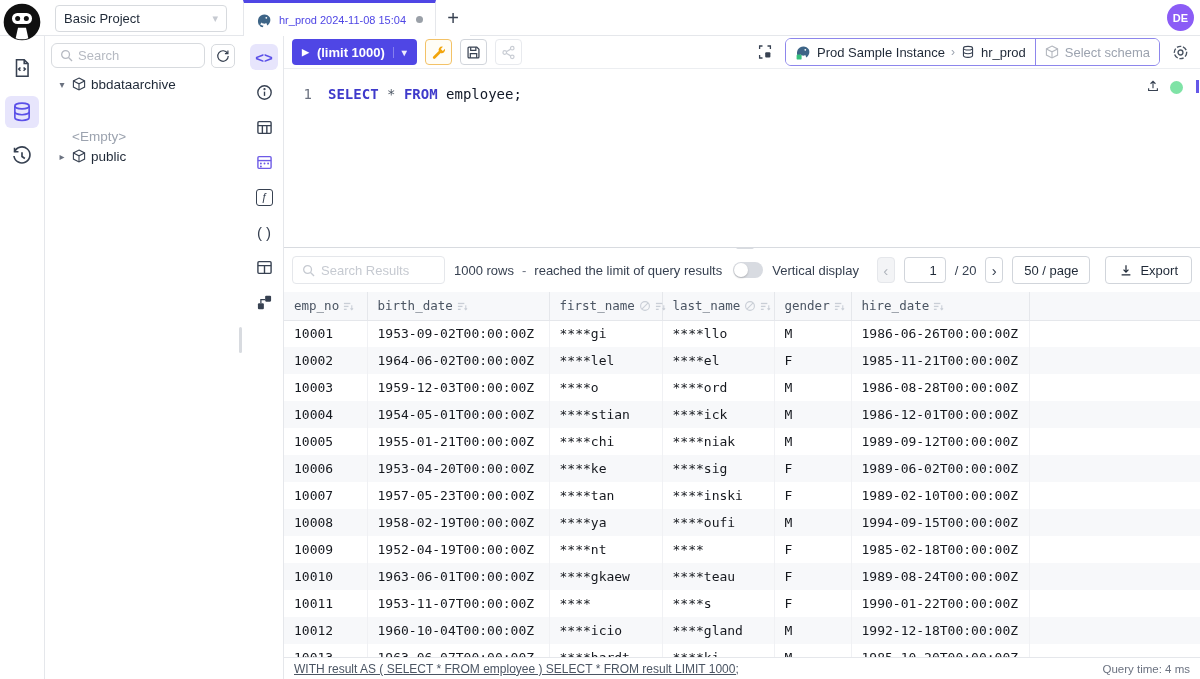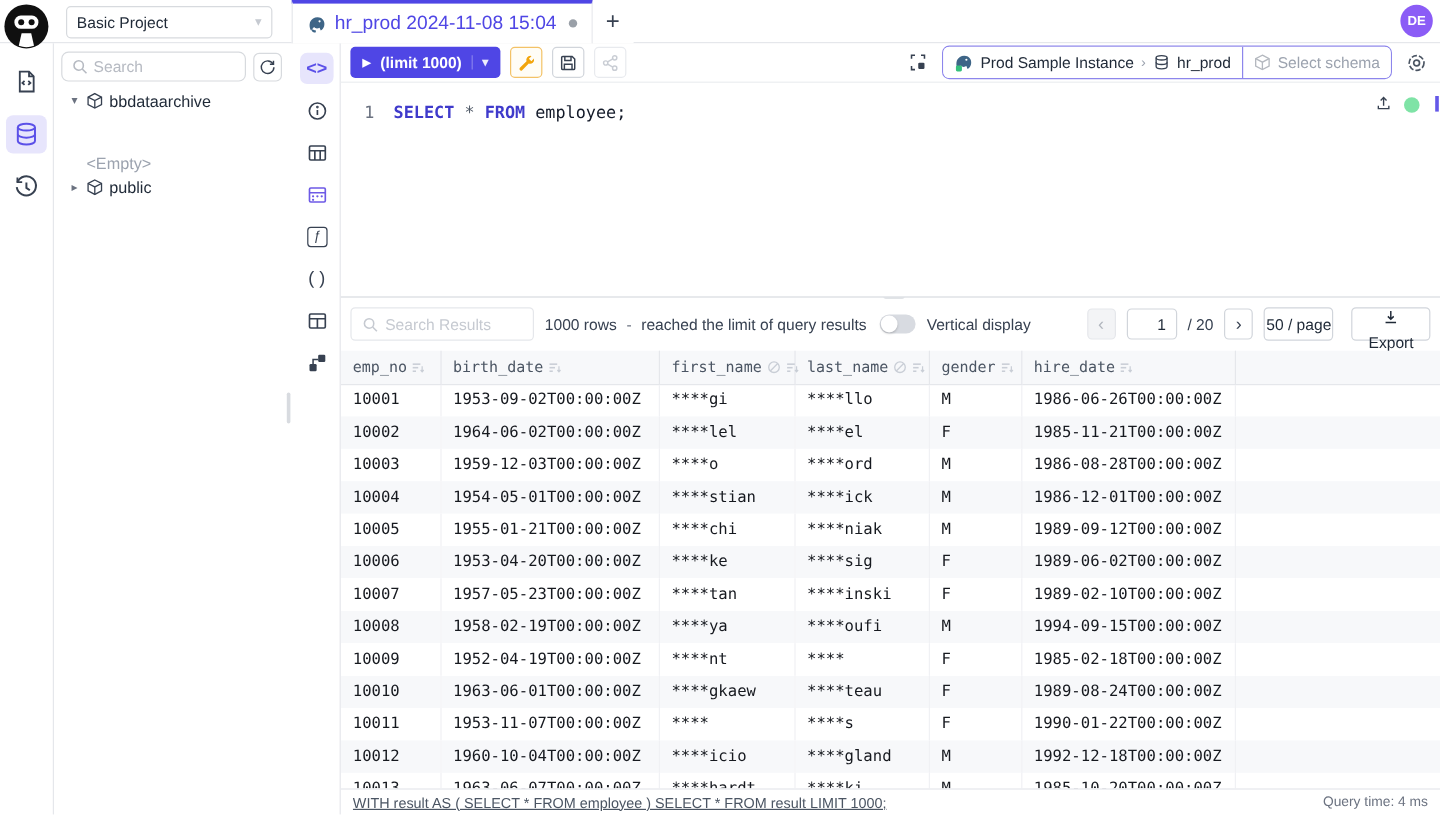--- a/index.html
+++ b/index.html
@@ -12,21 +12,21 @@
            border-bottom:1px solid #e5e7eb; z-index:5; }
   .logo{ position:absolute; left:2px; top:2px; width:40px; height:40px; z-index:6; }
   .project-select{ position:absolute; left:55px; top:5px; width:172px; height:27px;
                    border:1px solid #d7dade; border-radius:4px; display:flex; align-items:center;
                    padding:0 8px; font-size:13px; color:#1f2937; cursor:pointer; }
   .project-select .chev{ margin-left:auto; color:#c6cad1; font-size:11px; }
   .tabbar{ position:absolute; left:243px; top:0; height:36px; display:flex; align-items:stretch; }
   .tab{ display:flex; align-items:center; gap:7px; padding:0 12px; background:#fff;
         border-left:1px solid #e5e7eb; border-right:1px solid #e5e7eb;
         border-top:3px solid #4f46e5; cursor:pointer; }
-  .tab-title{ font-size:16px; color:#4f46e5; white-space:nowrap; }
+  .tab-title{ font-size:11px; color:#4f46e5; white-space:nowrap; }
   .tab-dot{ width:7px; height:7px; border-radius:50%; background:#9aa0a8; margin-left:3px; }
   .newtab{ width:34px; display:flex; align-items:center; justify-content:center;
            font-size:20px; color:#374151; cursor:pointer; background:#fff; border:none; }
   .avatar{ position:absolute; right:6px; top:4px; width:27px; height:27px; border-radius:50%;
            background:#8b5cf6; color:#fff; font-size:11px; font-weight:bold;
            display:flex; align-items:center; justify-content:center; cursor:pointer; }
 
   
   .left-rail{ position:absolute; left:0; top:36px; bottom:0; width:45px; border-right:1px solid #e5e7eb;
               display:flex; flex-direction:column; align-items:center; padding-top:16px; gap:12px; }
@@ -117,24 +117,24 @@
   .toggle-label{ font-size:13px; color:#374151; white-space:nowrap; }
   .spacer{ flex:1; }
   .pg-btn{ width:24px; height:26px; border:1px solid #e5e7eb; border-radius:4px; background:#f3f4f6;
            color:#b0b5bd; font-size:15px; display:flex; align-items:center; justify-content:center;
            cursor:pointer; }
   .pg-btn.next{ background:#fff; border-color:#d1d5db; color:#374151; }
   .pg-input{ width:42px; height:26px; border:1px solid #d1d5db; border-radius:4px; text-align:right;
              padding-right:8px; font-size:13px; color:#1f2937; outline:none; }
   .pg-total{ font-size:13px; color:#374151; white-space:nowrap; }
   .page-size{ height:28px; border:1px solid #d1d5db; border-radius:4px; display:flex; align-items:center;
-              padding:0 1px; font-size:13px; color:#1f2937; cursor:pointer; white-space:nowrap; }
+              padding:0 11px; font-size:13px; color:#1f2937; cursor:pointer; white-space:nowrap; }
   .export-btn{ height:28px; border:1px solid #d1d5db; border-radius:4px; background:#fff; display:flex;
                align-items:center; gap:7px; padding:0 13px; font-size:13px; color:#1f2937; cursor:pointer;
-               margin-left:6px; white-space:nowrap;flex-direction:column; }
+               margin-left:6px; white-space:nowrap; }
 
   .table-wrap{ flex:1; overflow:hidden; }
   table{ border-collapse:collapse; table-layout:fixed; width:100%; }
   col.c0{width:83px} col.c1{width:182px} col.c2{width:113px} col.c3{width:112px}
   col.c4{width:77px} col.c5{width:178px} col.cf{width:auto}
   thead th{ background:#f7f8fa; border-bottom:1px solid #e5e7eb; border-right:1px solid #e5e7eb;
             height:28px; text-align:left; padding-left:10px; font-family:"DejaVu Sans Mono", monospace;
             font-size:12.5px; font-weight:normal; color:#4b5563; cursor:pointer; white-space:nowrap; }
   thead th .hico{ display:inline-flex; vertical-align:-2px; margin-left:4px; color:#c9ced6; }
   thead th.filler{ border-right:none; cursor:default; }

